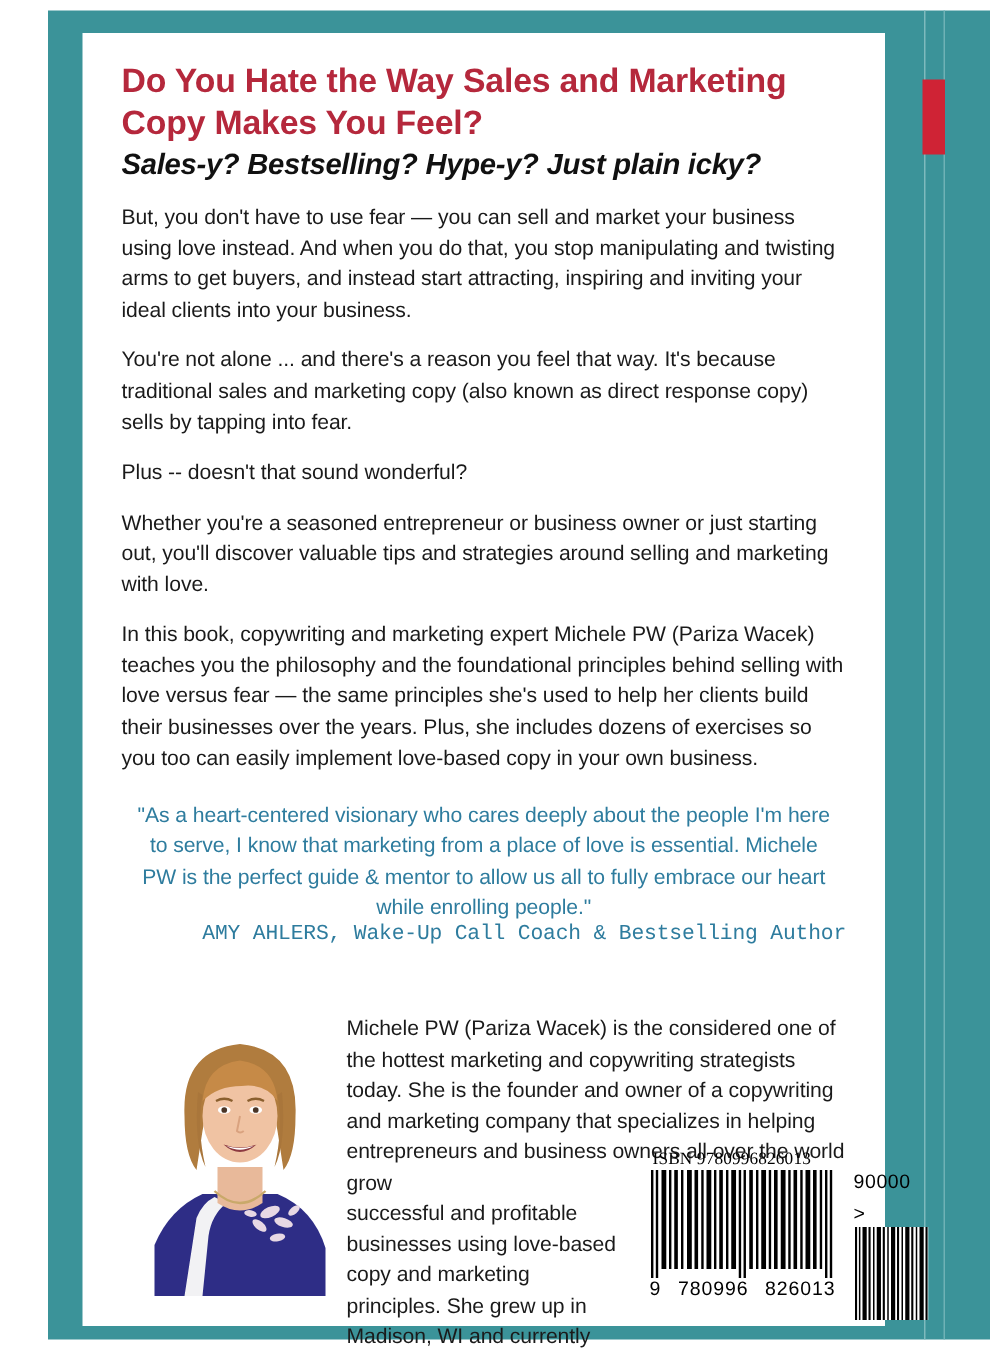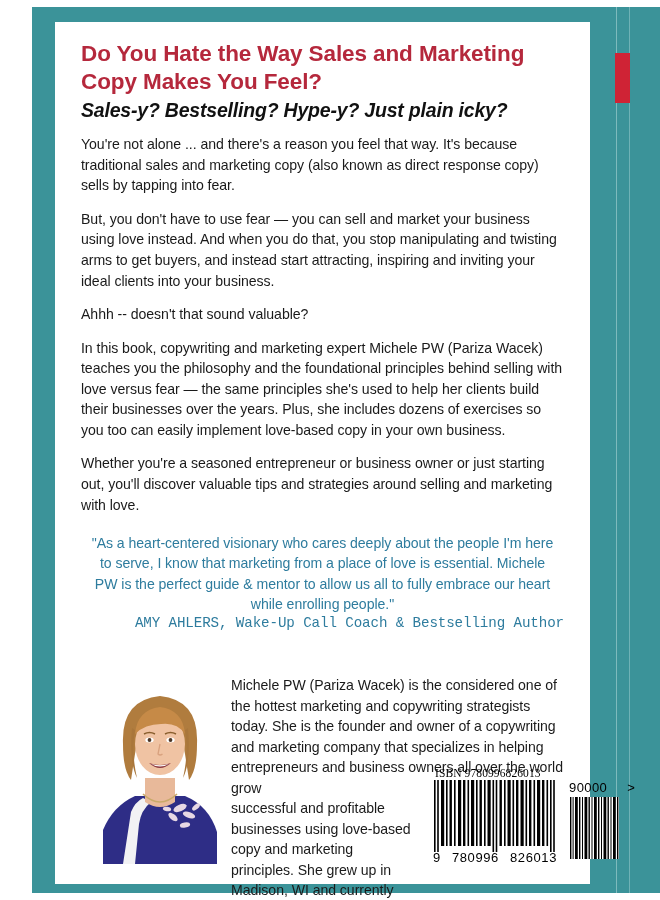--- a/index.html
+++ b/index.html
@@ -180,25 +180,25 @@
   <div id="spine-line"></div>
   <div id="spine-line2"></div>
   <div id="spine-accent"></div>
 
   <div id="card">
 
     <h1 class="headline">Do You Hate the Way Sales and Marketing Copy Makes You Feel?</h1>
 
     <h2 class="subhead">Sales-y? Bestselling? Hype-y? Just plain icky?</h2>
 
+    <p class="body-p">But, you don't have to use fear — you can sell and market your business using love instead. And when you do that, you stop manipulating and twisting arms to get buyers, and instead start attracting, inspiring and inviting your ideal clients into your business.</p>
     <p class="body-p">You're not alone ... and there's a reason you feel that way. It's because traditional sales and marketing copy (also known as direct response copy) sells by tapping into fear.</p>
-    <p class="body-p">But, you don't have to use fear — you can sell and market your business using love instead. And when you do that, you stop manipulating and twisting arms to get buyers, and instead start attracting, inspiring and inviting your ideal clients into your business.</p>
-    <p class="body-p">Ahhh -- doesn't that sound valuable?</p>
+    <p class="body-p">Plus -- doesn't that sound wonderful?</p>
+    <p class="body-p">Whether you're a seasoned entrepreneur or business owner or just starting out, you'll discover valuable tips and strategies around selling and marketing with love.</p>
     <p class="body-p">In this book, copywriting and marketing expert Michele PW (Pariza Wacek) teaches you the philosophy and the foundational principles behind selling with love versus fear — the same principles she's used to help her clients build their businesses over the years. Plus, she includes dozens of exercises so you too can easily implement love-based copy in your own business.</p>
-    <p class="body-p">Whether you're a seasoned entrepreneur or business owner or just starting out, you'll discover valuable tips and strategies around selling and marketing with love.</p>
 
     <div id="testimonial">
       <p class="quote-text">"As a heart-centered visionary who cares deeply about the people I'm here to serve, I know that marketing from a place of love is essential. Michele PW is the perfect guide &amp; mentor to allow us all to fully embrace our heart while enrolling people."</p>
       <p class="quote-attrib">AMY AHLERS, Wake-Up Call Coach &amp; Bestselling Author</p>
     </div>
 
     <div id="bio-block">
 
       <div id="author-photo">
         <svg width="118" height="186" viewBox="0 0 118 186">
@@ -292,21 +292,21 @@
             </g>
           </svg>
           <div style="position:absolute; left:0; bottom:-3px; width:124px; display:flex; justify-content:space-between; align-items:flex-end;">
             <span class="ean-digits">9</span>
             <span class="ean-digits">780996</span>
             <span class="ean-digits">826013</span>
           </div>
         </div>
 
         <div class="bc-addon">
-          <div style="display:flex; align-items:baseline; gap:20px; margin-bottom:2px;">
+          <div style="display:flex; align-items:baseline; gap:6px; margin-bottom:2px;flex-direction:column;">
             <span class="addon-label">90000</span>
             <span class="addon-label">&gt;</span>
           </div>
           <svg width="50" height="62" viewBox="0 0 50 62">
             <rect width="50" height="62" fill="#ffffff"></rect>
             <g fill="#000000">
               <rect x="1" y="0" width="1.4" height="62"></rect>
               <rect x="3.6" y="0" width="1" height="62"></rect>
               <rect x="6" y="0" width="2.8" height="62"></rect>
               <rect x="10" y="0" width="1.4" height="62"></rect>

